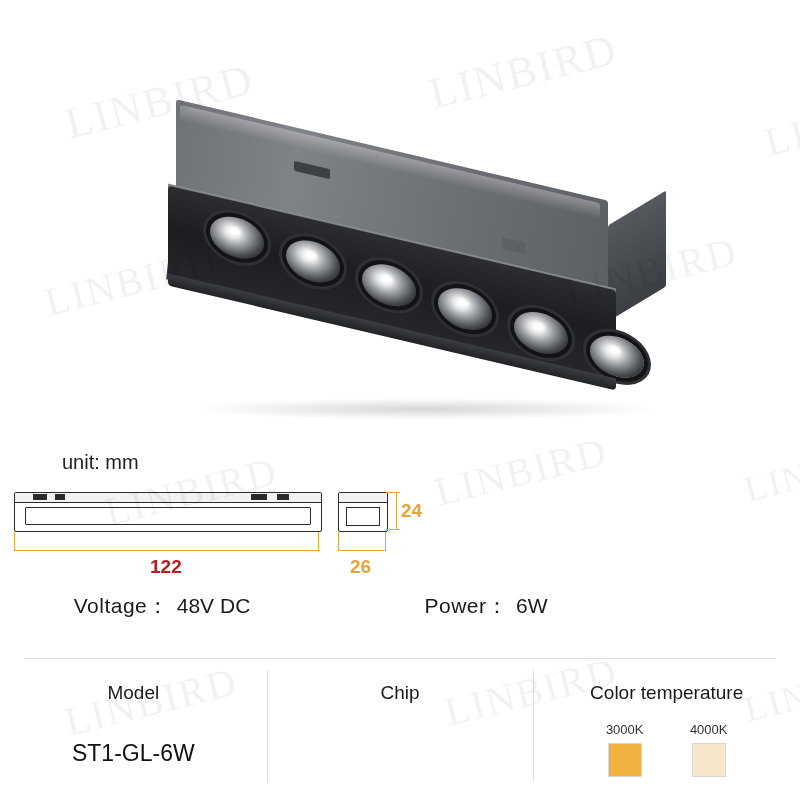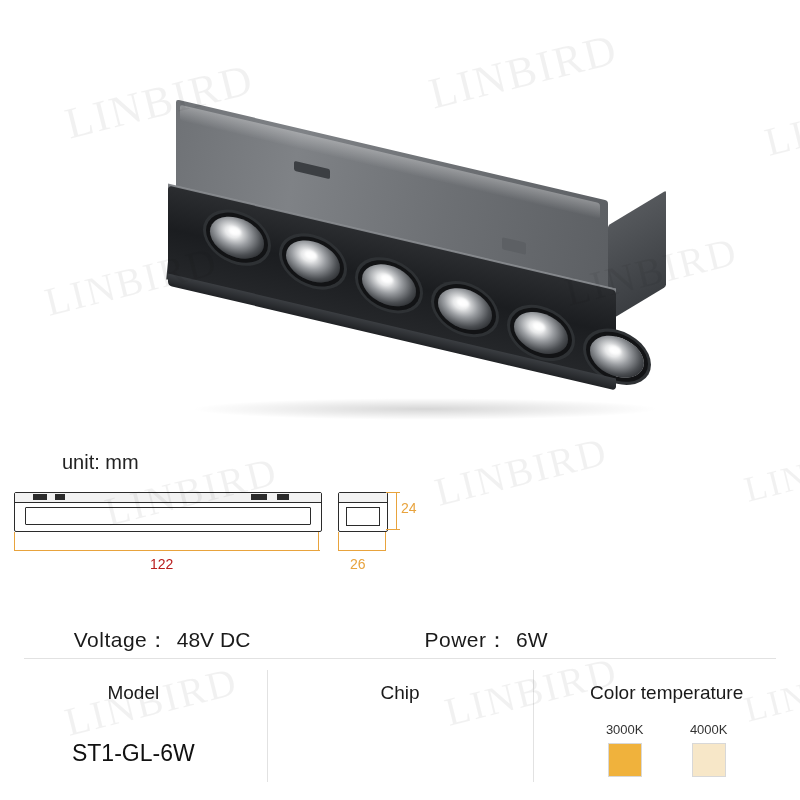--- a/index.html
+++ b/index.html
@@ -215,30 +215,31 @@
     background: #e8a33d;
   }
   .dim-tick {
     position: absolute;
     width: 1.4px;
     background: #e8a33d;
   }
   .dim-text {
     position: absolute;
     color: #e8a33d;
-    font-size: 14px;
+    font-size: 19px;
+    font-weight: bold;
   }
 
   
   .spec-row {
     position: absolute;
     left: 0; top: 592px;
     width: 648px; height: 62px;
     display: flex;
-    align-items: flex-end;
+    align-items: flex-start;
   }
   .spec-cell {
     flex: 1;
     text-align: center;
     font-size: 21px;
     color: #1a1a1a;
   }
   .spec-cell .k { letter-spacing: 0.5px; }
   .spec-cell .v { margin-left: 8px; }
 

